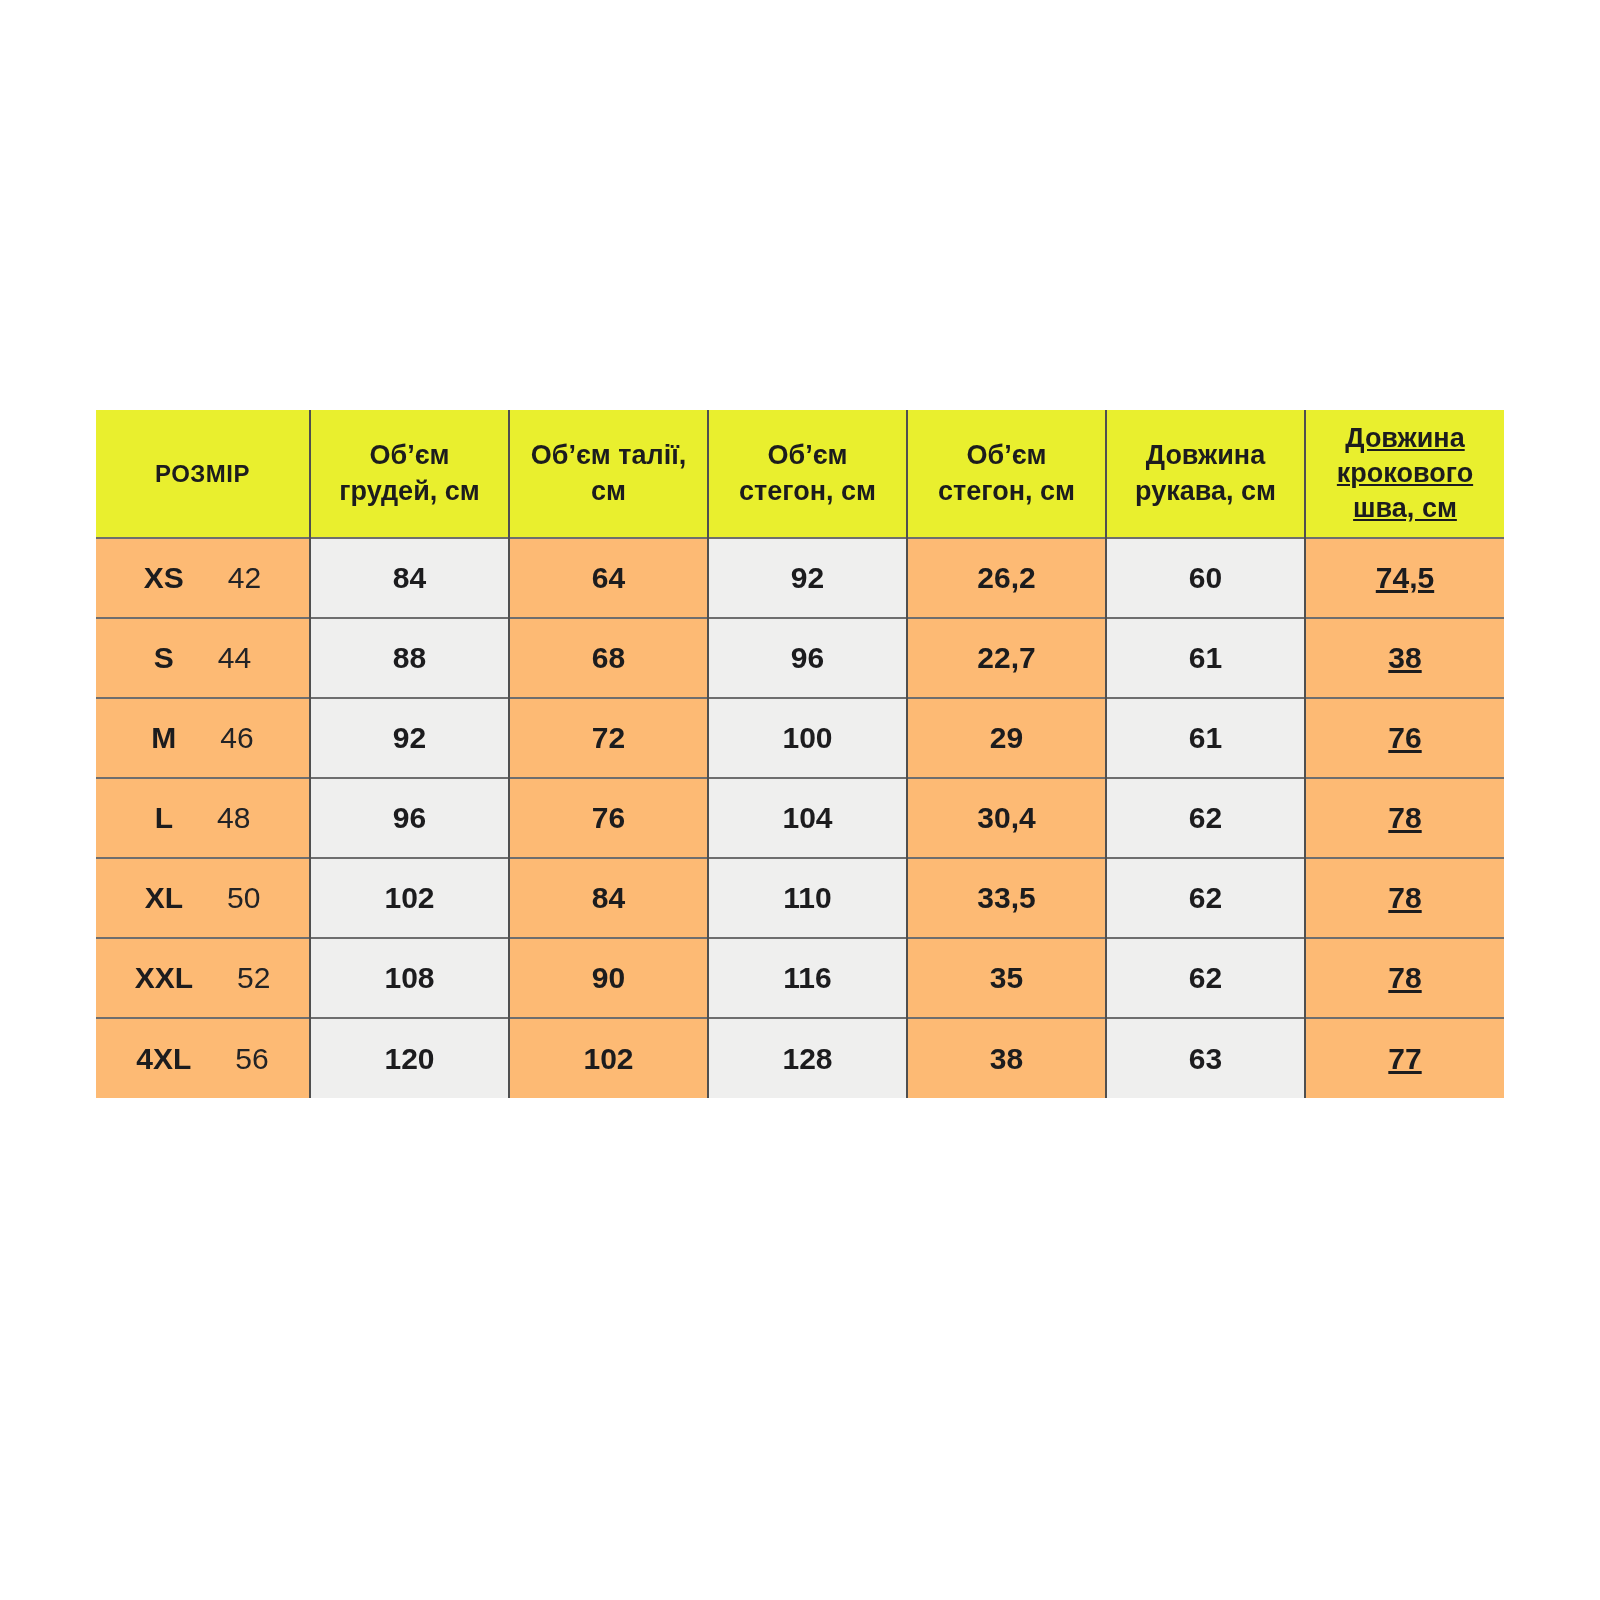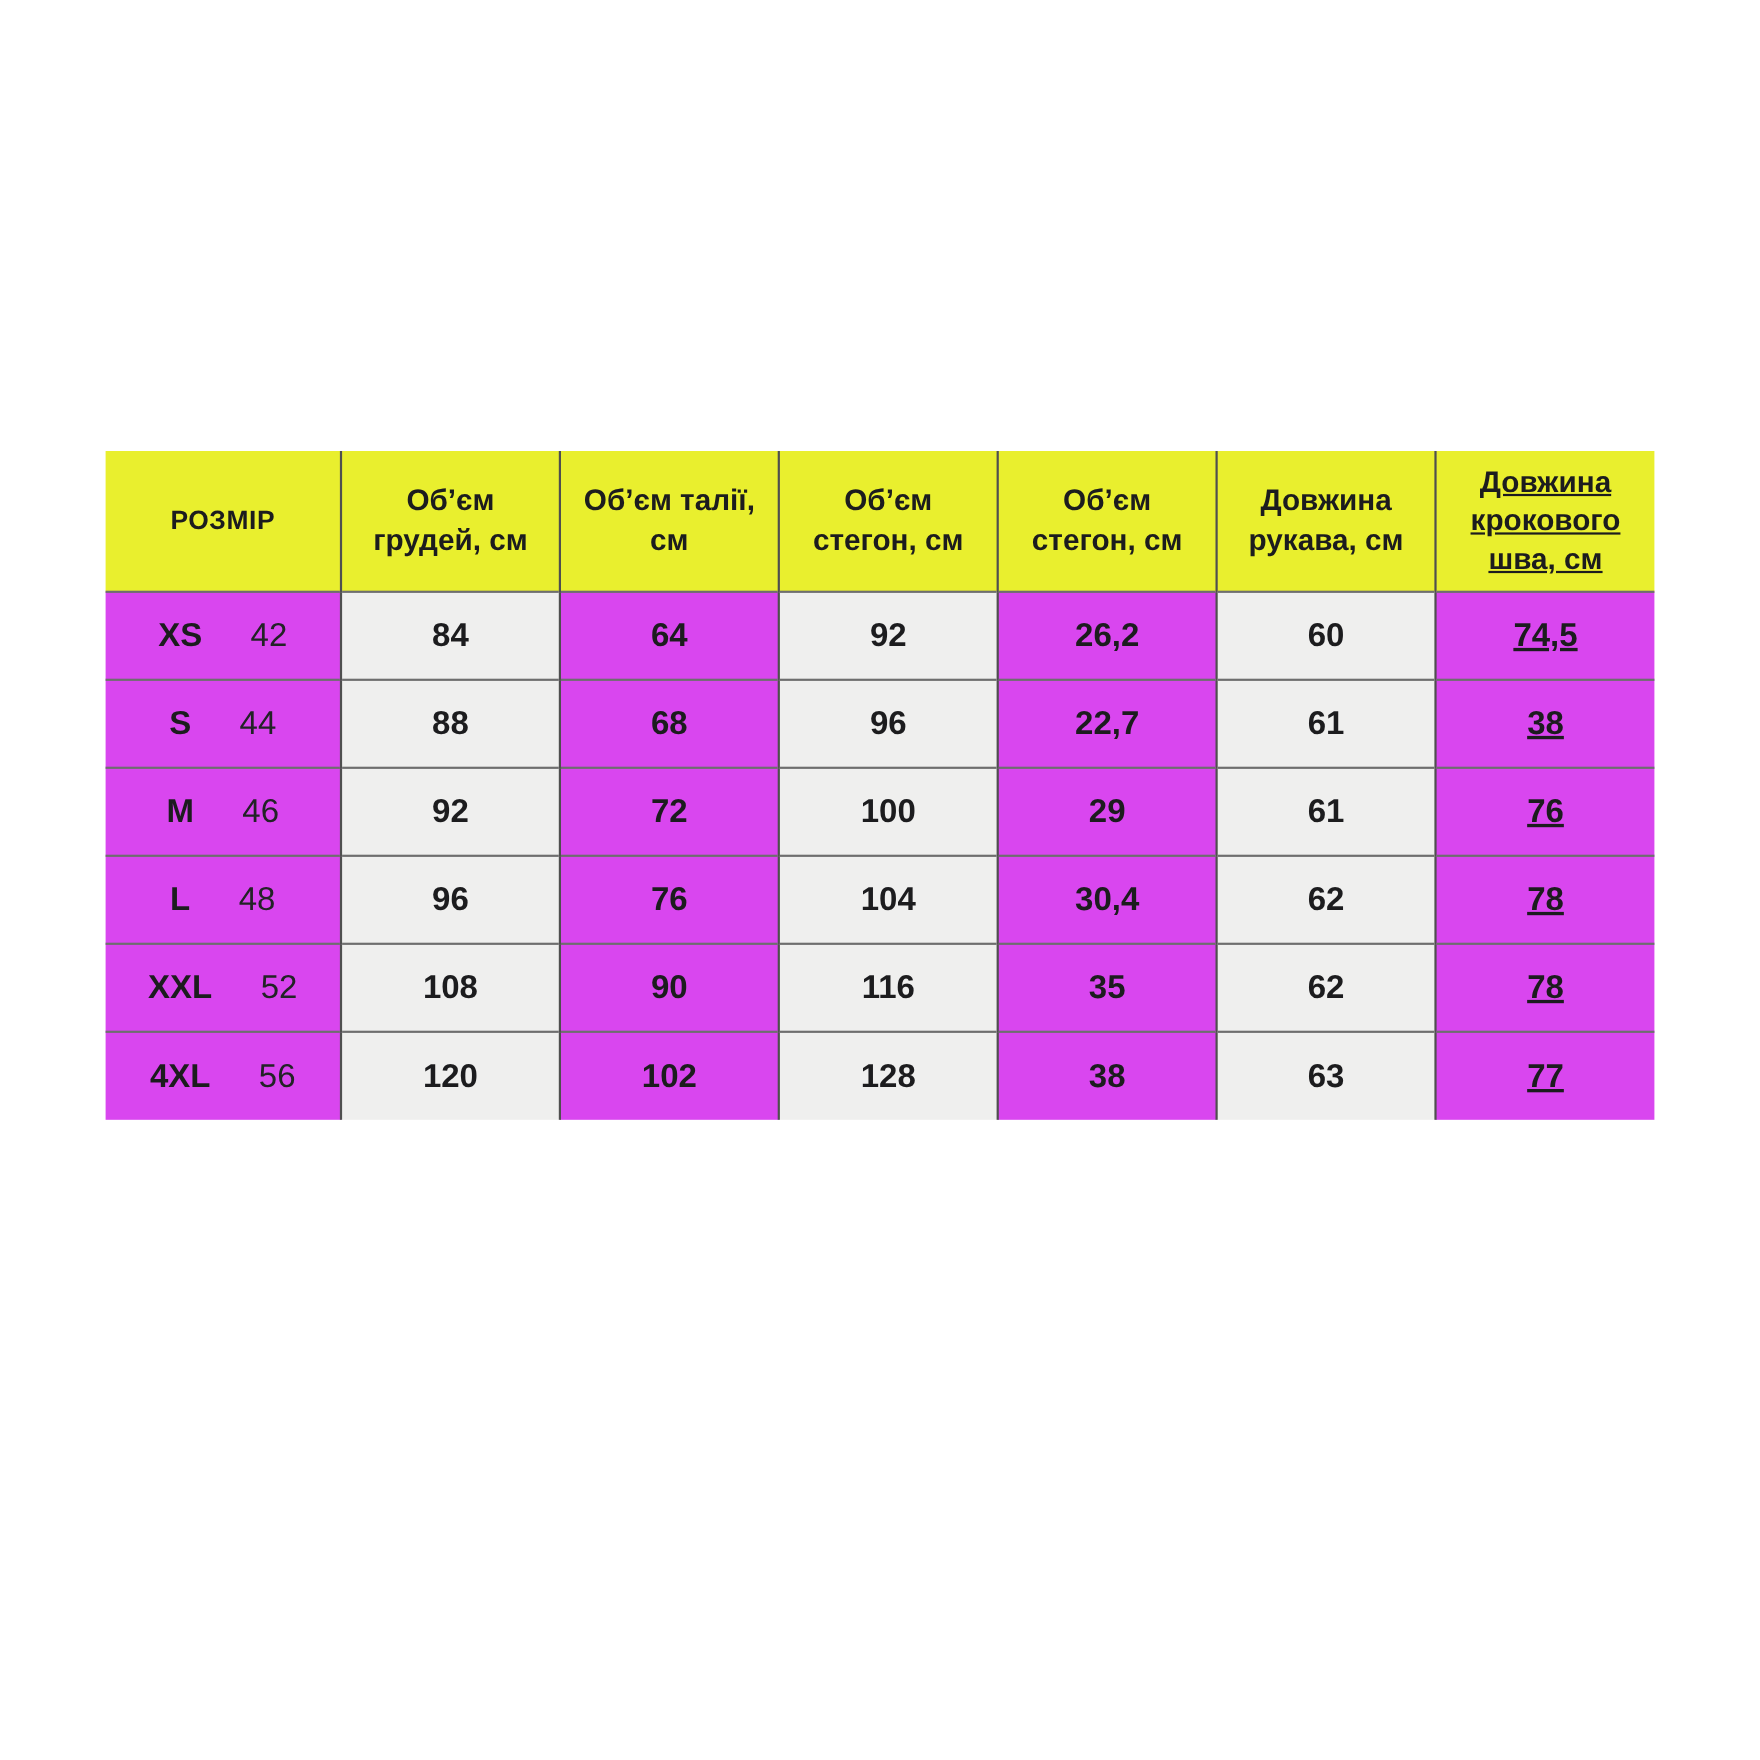--- a/index.html
+++ b/index.html
@@ -45,21 +45,21 @@
     line-height: 1.3;
     padding: 0 16px;
   }
   .size-chart th.h-size { font-size: 24px; letter-spacing: 0.5px; }
 
   
   .size-chart td {
     height: 80px;
     font-size: 30px;
     font-weight: bold;
-    background: #d946ef;
+    background: #fdba74;
   }
   .size-chart td.shade { background: #efefee; }
 
   
   .size-cell-inner {
     display: flex;
     justify-content: center;
     align-items: center;
     gap: 44px;
   }
@@ -146,20 +146,34 @@
         <td class="shade">96</td>
         <td>76</td>
         <td class="shade">104</td>
         <td>30,4</td>
         <td class="shade">62</td>
         <td>78</td>
       </tr>
       <tr>
         <td>
           <span class="size-cell-inner">
+            <span class="sz">XL</span>
+            <span class="sz-num">50</span>
+          </span>
+        </td>
+        <td class="shade">102</td>
+        <td>84</td>
+        <td class="shade">110</td>
+        <td>33,5</td>
+        <td class="shade">62</td>
+        <td>78</td>
+      </tr>
+      <tr>
+        <td>
+          <span class="size-cell-inner">
             <span class="sz">XXL</span>
             <span class="sz-num">52</span>
           </span>
         </td>
         <td class="shade">108</td>
         <td>90</td>
         <td class="shade">116</td>
         <td>35</td>
         <td class="shade">62</td>
         <td>78</td>

